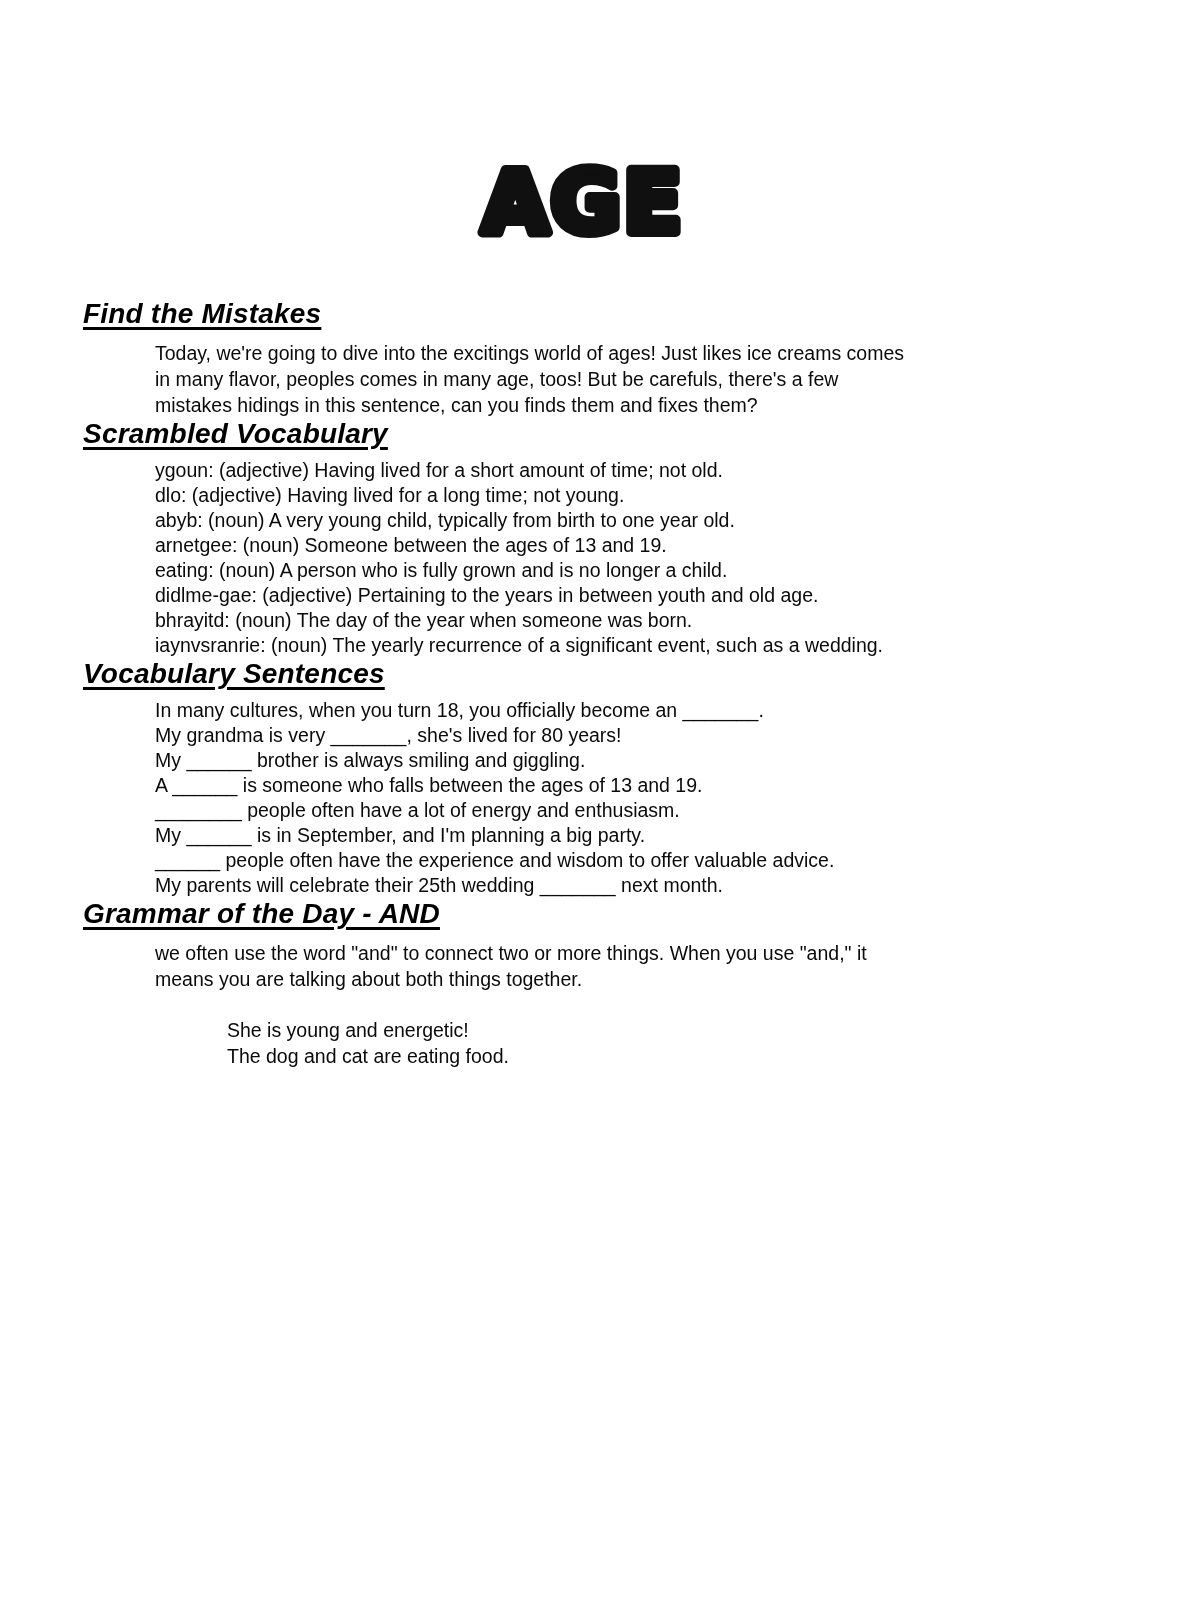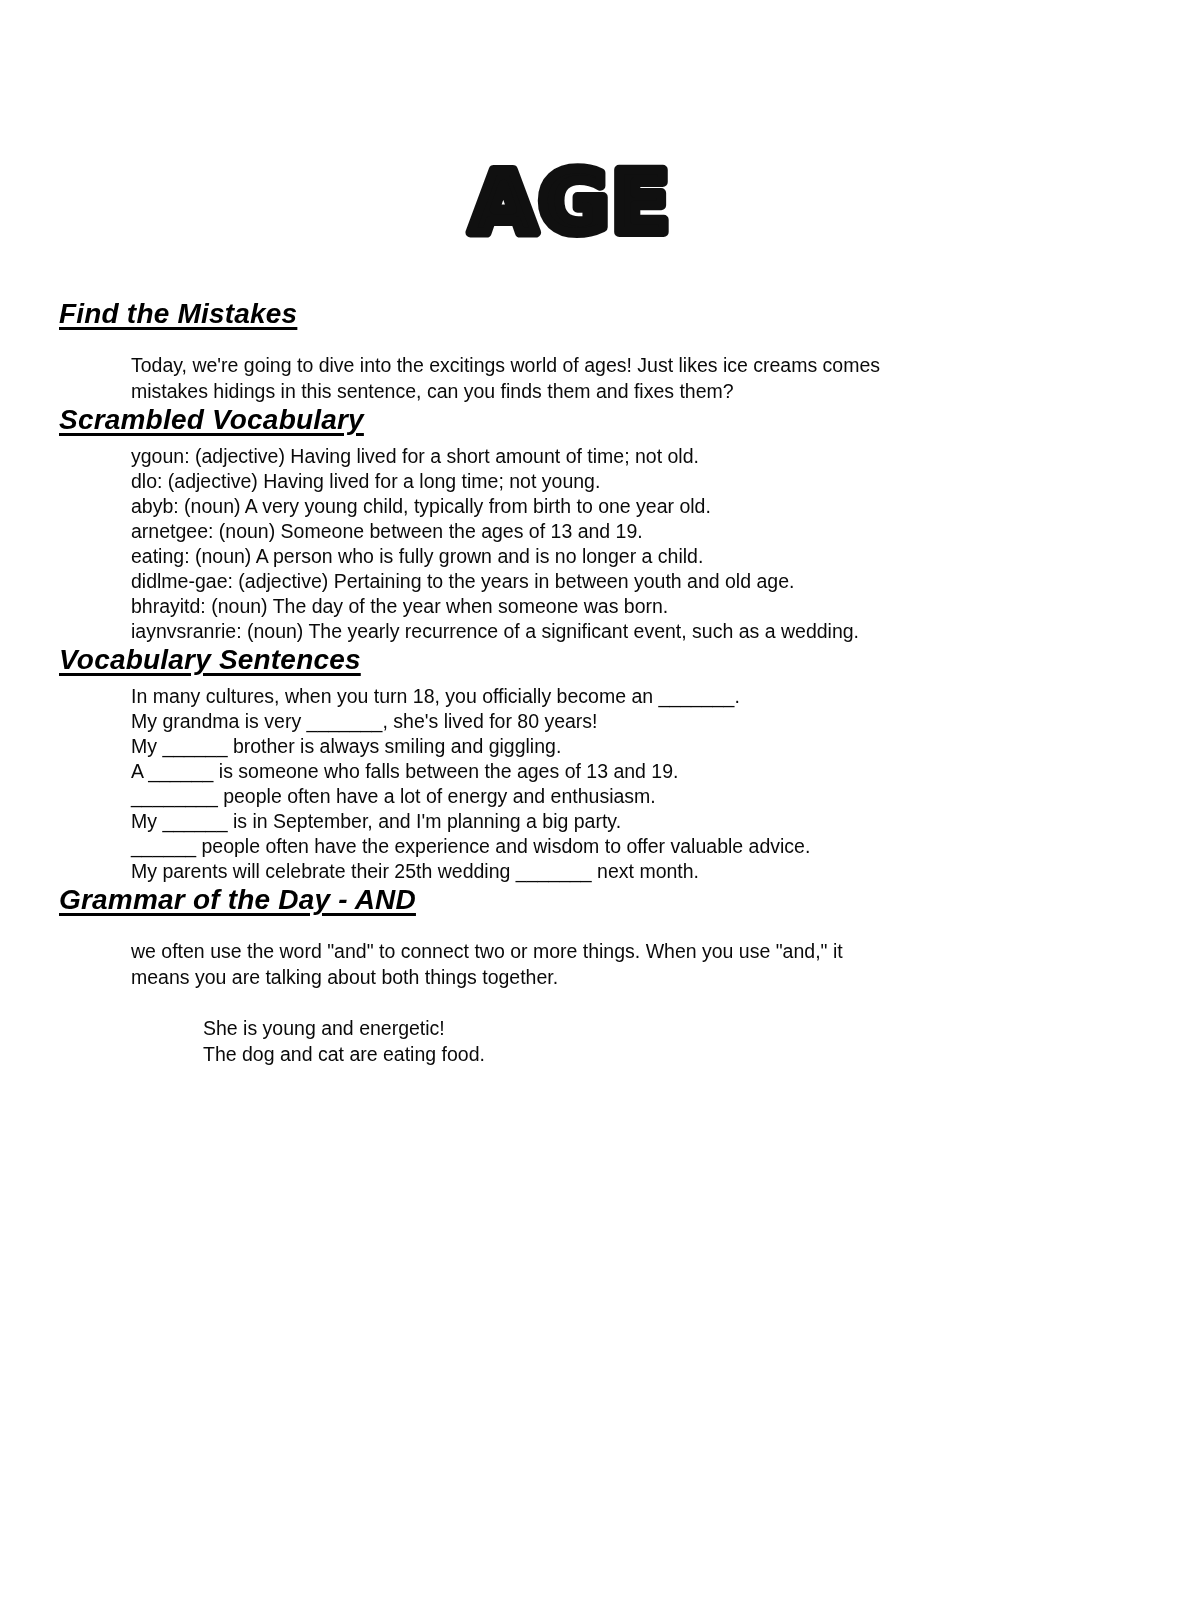--- a/index.html
+++ b/index.html
@@ -9,21 +9,21 @@
   body {
     width: 1203px;
     height: 1604px;
     font-family: "Liberation Sans", sans-serif;
     color: #0a0a0a;
     overflow: hidden;
   }
   .page {
     width: 1203px;
     height: 1496px;
-    padding: 140px 120px 0 59px;
+    padding: 140px 120px 0 83px;
     background: #ffffff;
   }
   .title-wrap {
     text-align: center;
     height: 112px;
     margin-bottom: 46px;
   }
   .title-wrap svg { display: inline-block; }
   h2.section-heading {
     font-size: 28px;
@@ -36,21 +36,21 @@
     font-style: italic;
   }
   .section { margin-top: 0; }
   .section + .section { margin-top: 0; }
   .sec-find { margin-top: 0; }
   .sec-scrambled { margin-top: 72px; }
   .sec-sentences { margin-top: 44px; }
   .sec-grammar { margin-top: 40px; }
   .body-block {
     margin-left: 72px;
-    margin-top: 22px;
+    margin-top: 10px;
     font-size: 19.5px;
     line-height: 26px;
     color: #0a0a0a;
   }
   .list-block {
     margin-left: 72px;
     margin-top: 8px;
     font-size: 19.5px;
     line-height: 25px;
     color: #0a0a0a;
@@ -72,20 +72,21 @@
   <div class="title-wrap">
     <svg width="250" height="112" viewBox="0 0 250 112" aria-hidden="true">
       <text x="125" y="92" text-anchor="middle" font-family="DejaVu Sans, sans-serif" font-size="86" font-weight="bold" fill="#101010" stroke="#101010" stroke-width="10" stroke-linejoin="round" letter-spacing="2">AGE</text>
     </svg>
   </div>
 
   <div class="section sec-find">
     <h2 class="section-heading">Find the Mistakes</h2>
     <div class="body-block">
       <div class="line">Today, we're going to dive into the excitings world of ages! Just likes ice creams comes</div>
+      <div class="line">in many flavor, peoples comes in many age, toos! But be carefuls, there's a few</div>
       <div class="line">mistakes hidings in this sentence, can you finds them and fixes them?</div>
     </div>
   </div>
 
   <div class="section sec-scrambled">
     <h2 class="section-heading">Scrambled Vocabulary</h2>
     <div class="list-block">
       <div class="list-line">ygoun: (adjective) Having lived for a short amount of time; not old.</div>
       <div class="list-line">dlo: (adjective) Having lived for a long time; not young.</div>
       <div class="list-line">abyb: (noun) A very young child, typically from birth to one year old.</div>

